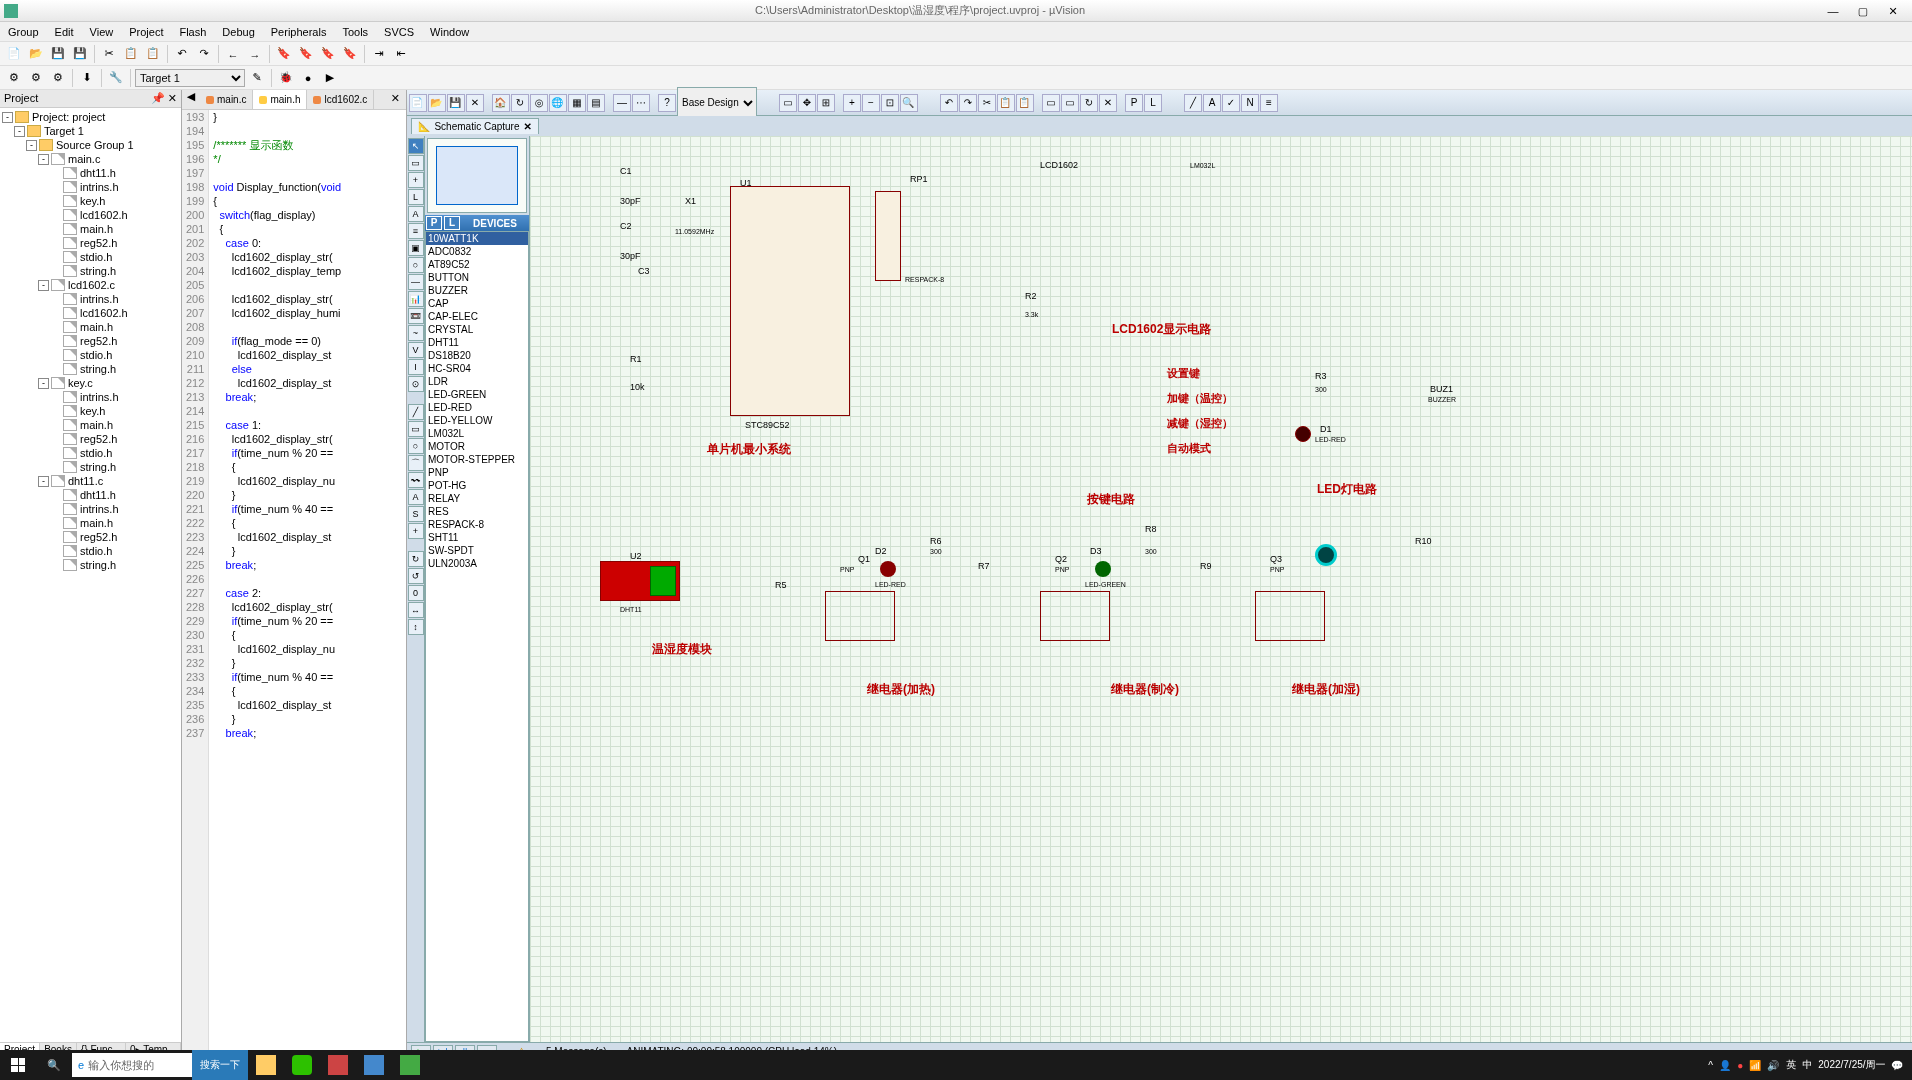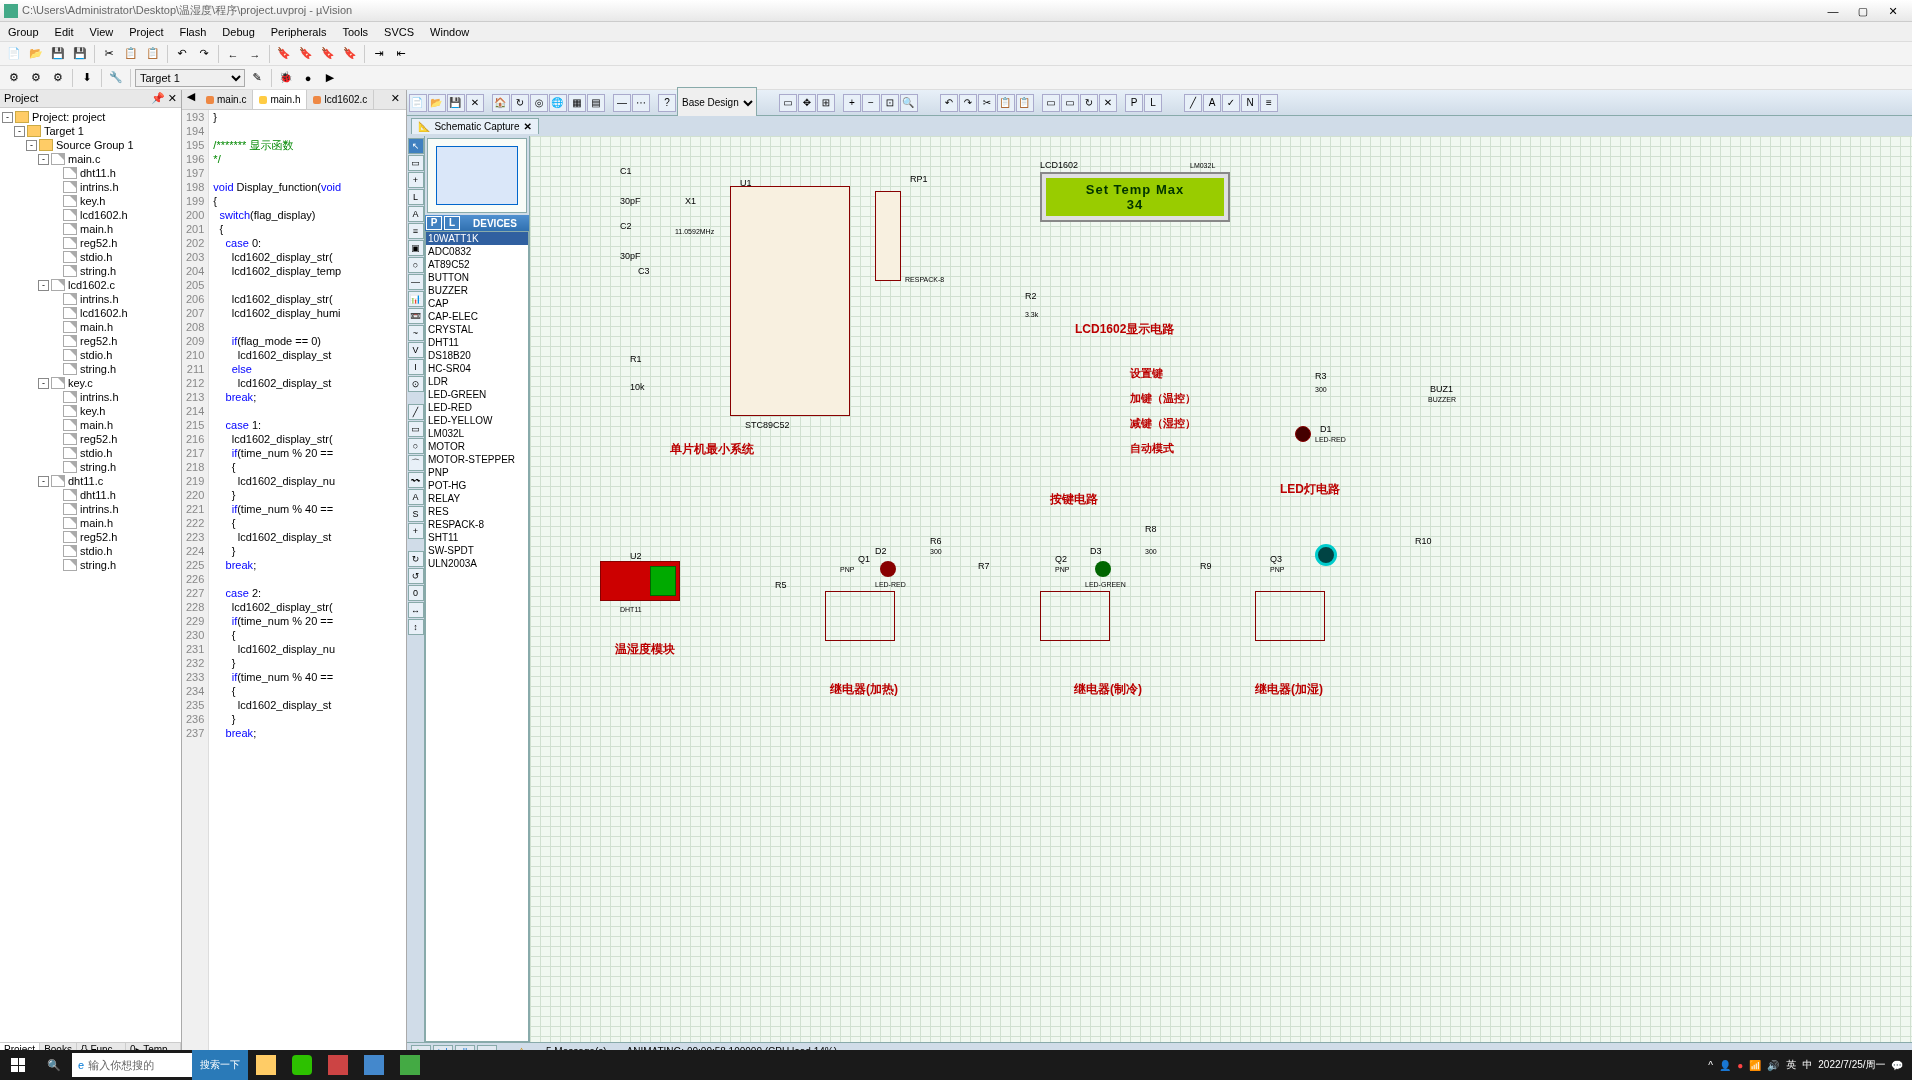--- a/index.html
+++ b/index.html
@@ -1,20 +1,20 @@
 <!DOCTYPE html>
 <html><head>
 <meta charset="utf-8">
 <style>
 * { box-sizing: border-box; margin: 0; padding: 0; font-family: "Microsoft YaHei", Tahoma, sans-serif; }
 body { background: #f0f0f0; font-size: 11px; overflow: hidden; }
 
 .titlebar { height: 22px; background: linear-gradient(#fff,#e8e8e8); display: flex; align-items: center; padding: 0 4px; border-bottom: 1px solid #ccc; }
 .titlebar .icon { width: 14px; height: 14px; background: #4a8; margin-right: 4px; }
-.titlebar .title { flex: 1; color: #666; font-size: 11px; }
+.titlebar .title { flex: 1; color: #666; font-size: 11px; text-align: center; }
 .titlebar .winbtn { width: 30px; height: 18px; text-align: center; line-height: 18px; cursor: pointer; }
 
 .menubar { height: 20px; background: #f0f0f0; display: flex; align-items: center; border-bottom: 1px solid #ddd; }
 .menubar .item { padding: 2px 8px; cursor: pointer; }
 
 .toolbar { height: 24px; background: #f4f4f4; display: flex; align-items: center; gap: 2px; padding: 0 4px; border-bottom: 1px solid #ddd; }
 .toolbar .btn { width: 20px; height: 20px; display: flex; align-items: center; justify-content: center; cursor: pointer; border: 1px solid transparent; }
 .toolbar .sep { width: 1px; height: 18px; background: #ccc; margin: 0 2px; }
 .toolbar select { height: 18px; font-size: 11px; border: 1px solid #aaa; }
 
@@ -62,21 +62,21 @@
 .p-tool-col .t.sel { background: #4080c0; color: #fff; }
 .p-devices { flex: 1; display: flex; flex-direction: column; }
 .p-dev-header { height: 16px; background: linear-gradient(#5090d0,#3070b0); color: #fff; font-size: 10px; font-weight: bold; display: flex; align-items: center; }
 .p-dev-header .plbtn { width: 16px; height: 14px; background: #4080c0; border: 1px solid #fff; margin: 0 1px; text-align: center; line-height: 12px; cursor: pointer; }
 .p-dev-list { flex: 1; background: #fff; border: 1px solid #8aa; overflow: auto; font-size: 10px; }
 .p-dev-list .d { padding: 0 2px; cursor: pointer; line-height: 13px; }
 .p-dev-list .d.sel { background: #3060a0; color: #fff; }
 
 .canvas { flex: 1; background: #f0f8f0; background-image: repeating-linear-gradient(#d0e0d0 0 1px, transparent 1px 10px), repeating-linear-gradient(90deg,#d0e0d0 0 1px, transparent 1px 10px); position: relative; overflow: hidden; }
 .canvas-inner { position: absolute; inset: 0; }
-.comp-label { position: absolute; font-size: 12px; color: #b00; font-weight: bold; }
+.comp-label { position: absolute; font-size: 12px; color: #b00; font-weight: bold; margin-left: 37px; }
 .comp-ref { position: absolute; font-size: 9px; color: #000; }
 .chip { position: absolute; background: #f8f0e0; border: 1px solid #800; }
 .lcd-frame { position: absolute; background: #e0e0e0; border: 2px solid #888; padding: 4px; }
 .lcd-screen { background: #9c0; padding: 4px 8px; font-family: monospace; font-size: 13px; color: #030; font-weight: bold; letter-spacing: 1px; text-align: center; }
 .relay-box { position: absolute; width: 70px; height: 50px; border: 1px solid #800; }
 .p-status { height: 18px; background: #d0dce8; border-top: 1px solid #8aa; display: flex; align-items: center; font-size: 10px; padding: 0 4px; gap: 20px; }
 .play-controls { display: flex; gap: 2px; align-items: center; }
 .play-controls .pc { width: 20px; height: 14px; background: #e0e8f0; border: 1px solid #8aa; cursor: pointer; text-align: center; font-size: 9px; line-height: 12px; }
 
 .build-output { height: 95px; background: #fff; border-top: 1px solid #aaa; display: flex; flex-direction: column; }
@@ -544,26 +544,20 @@
           <div class="comp-ref" style="left:155px;top:60px">X1</div>
           <div class="comp-ref" style="left:145px;top:92px;font-size:7px">11.0592MHz</div>
           <div class="comp-ref" style="left:108px;top:130px">C3</div>
           <div class="comp-ref" style="left:100px;top:218px">R1</div>
           <div class="comp-ref" style="left:100px;top:246px">10k</div>
 
           <div class="chip" style="left:345px;top:55px;width:26px;height:90px"></div>
           <div class="comp-ref" style="left:380px;top:38px">RP1</div>
           <div class="comp-ref" style="left:375px;top:140px;font-size:7px">RESPACK-8</div>
 
-          <div class="lcd-frame" style="left:510px;top:36px;width:190px">
-            <div class="lcd-screen">
-              <div>Set Temp Max</div>
-              <div>34</div>
-            </div>
-          </div>
           <div class="comp-ref" style="left:510px;top:24px">LCD1602</div>
           <div class="comp-ref" style="left:660px;top:26px;font-size:7px">LM032L</div>
           <div class="comp-ref" style="left:495px;top:155px">R2</div>
           <div class="comp-ref" style="left:495px;top:175px;font-size:7px">3.3k</div>
           <div class="comp-label" style="left:545px;top:185px">LCD1602显示电路</div>
 
           <div class="comp-label" style="left:600px;top:230px;font-size:11px">设置键</div>
           <div class="comp-label" style="left:600px;top:255px;font-size:11px">加键（温控）</div>
           <div class="comp-label" style="left:600px;top:280px;font-size:11px">减键（湿控）</div>
           <div class="comp-label" style="left:600px;top:305px;font-size:11px">自动模式</div>

